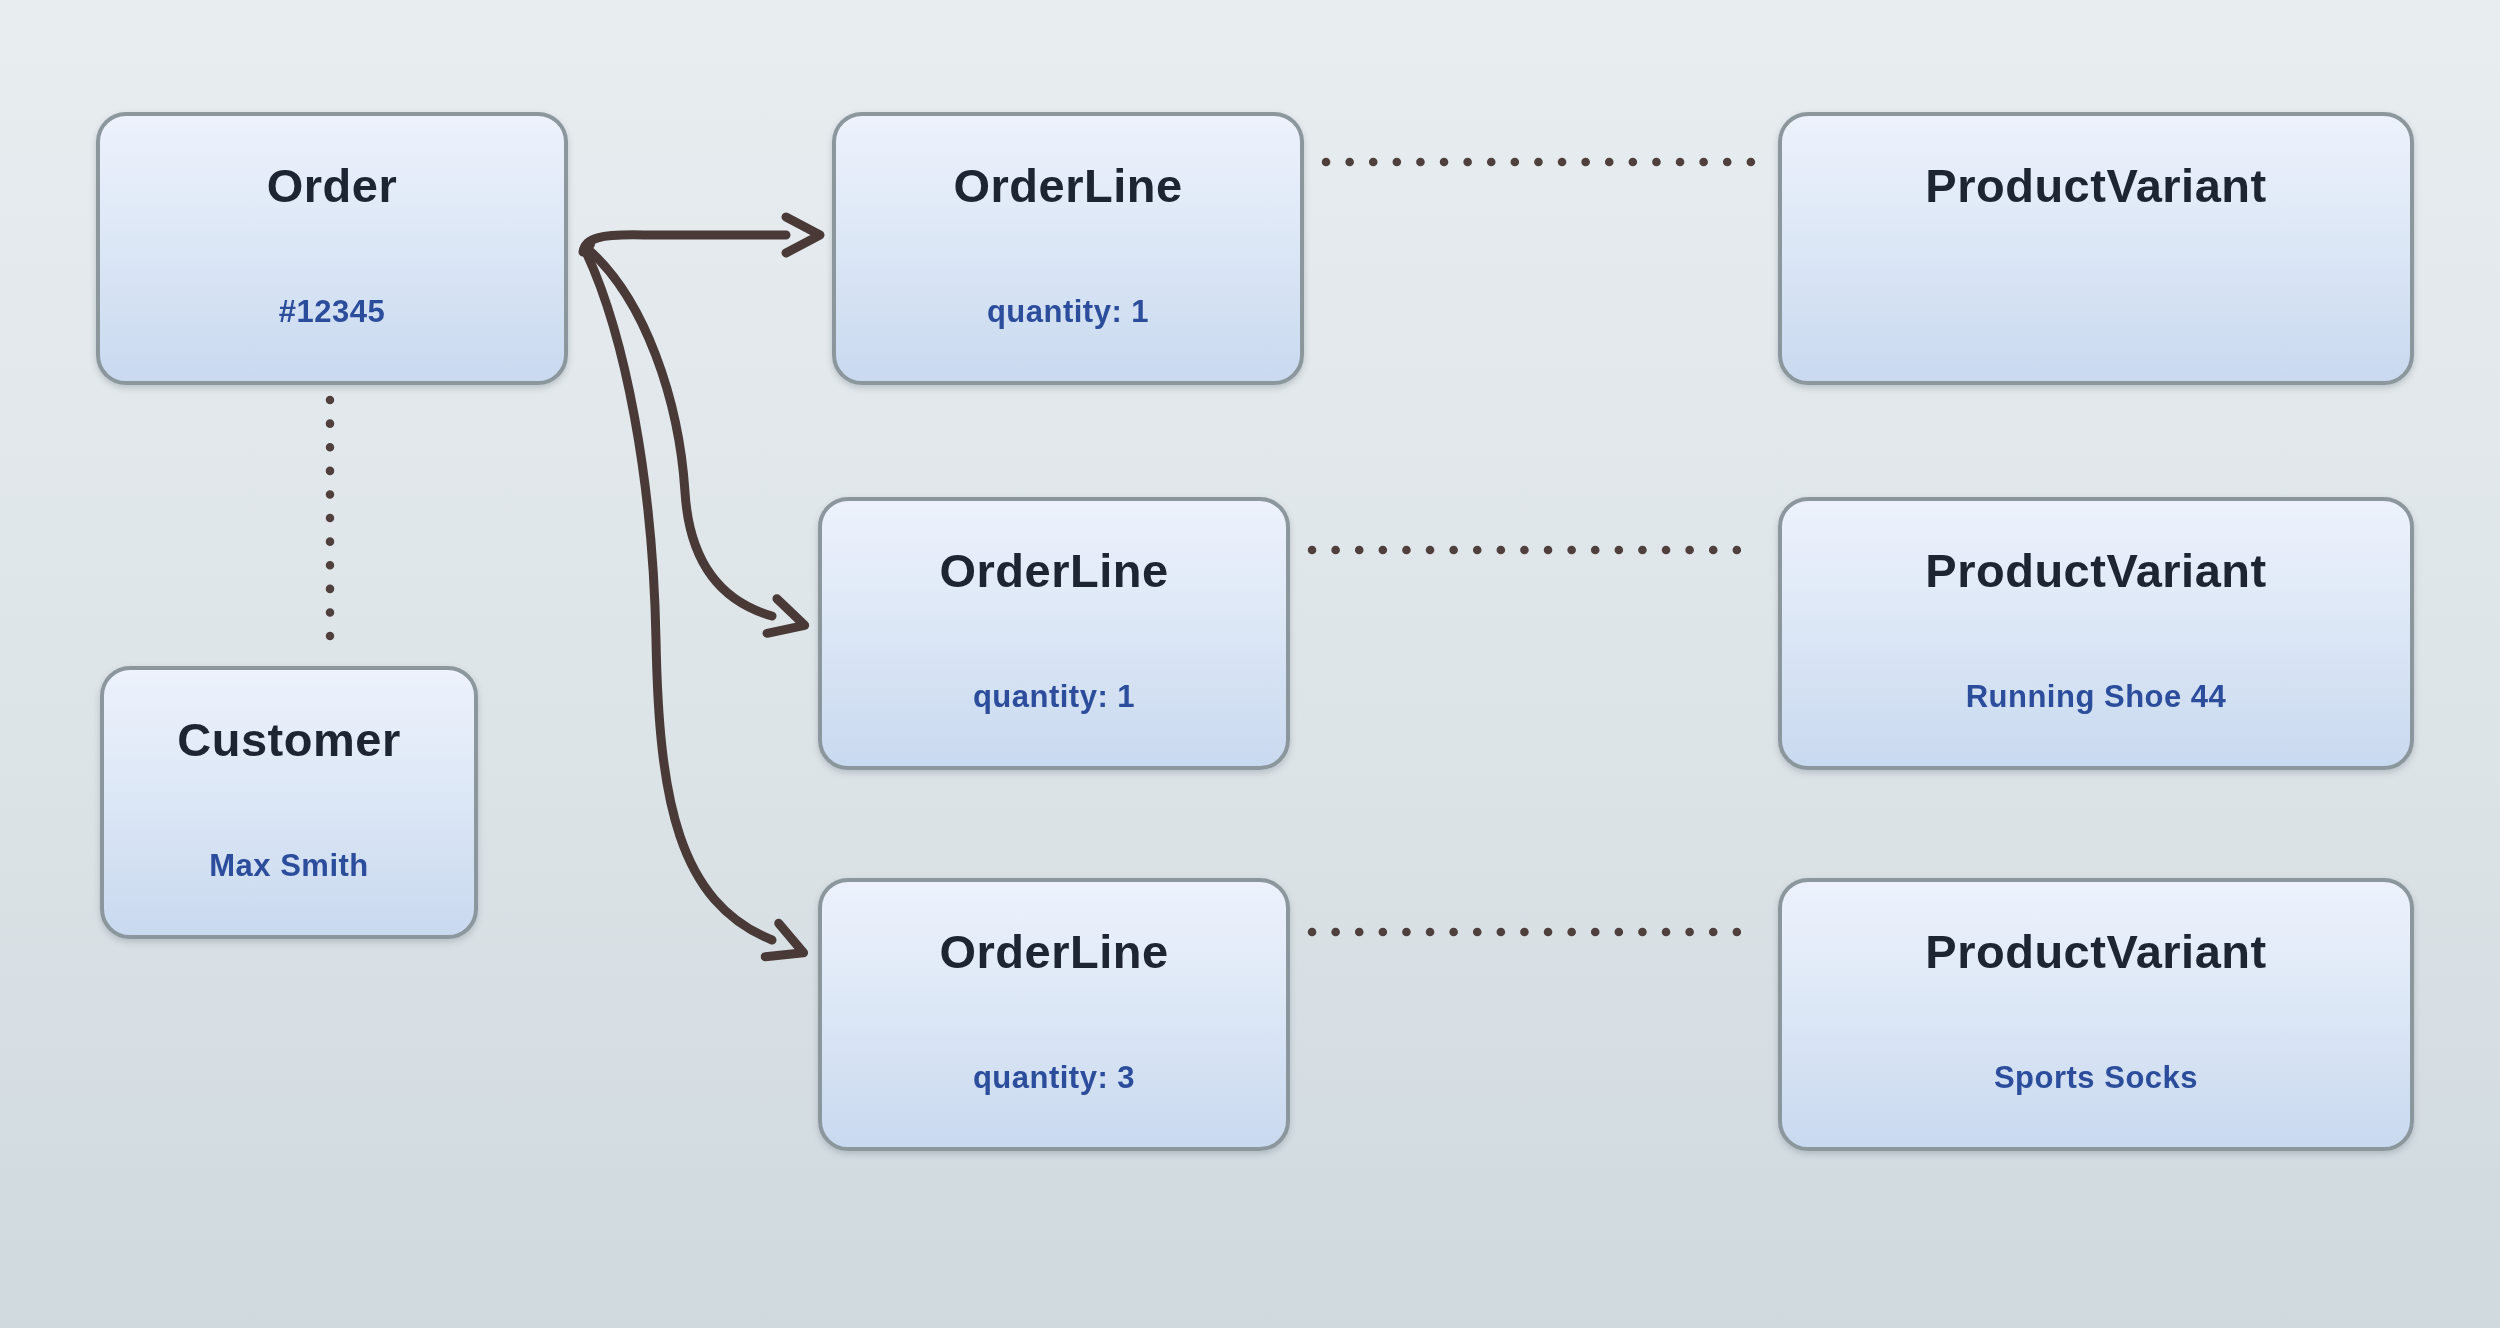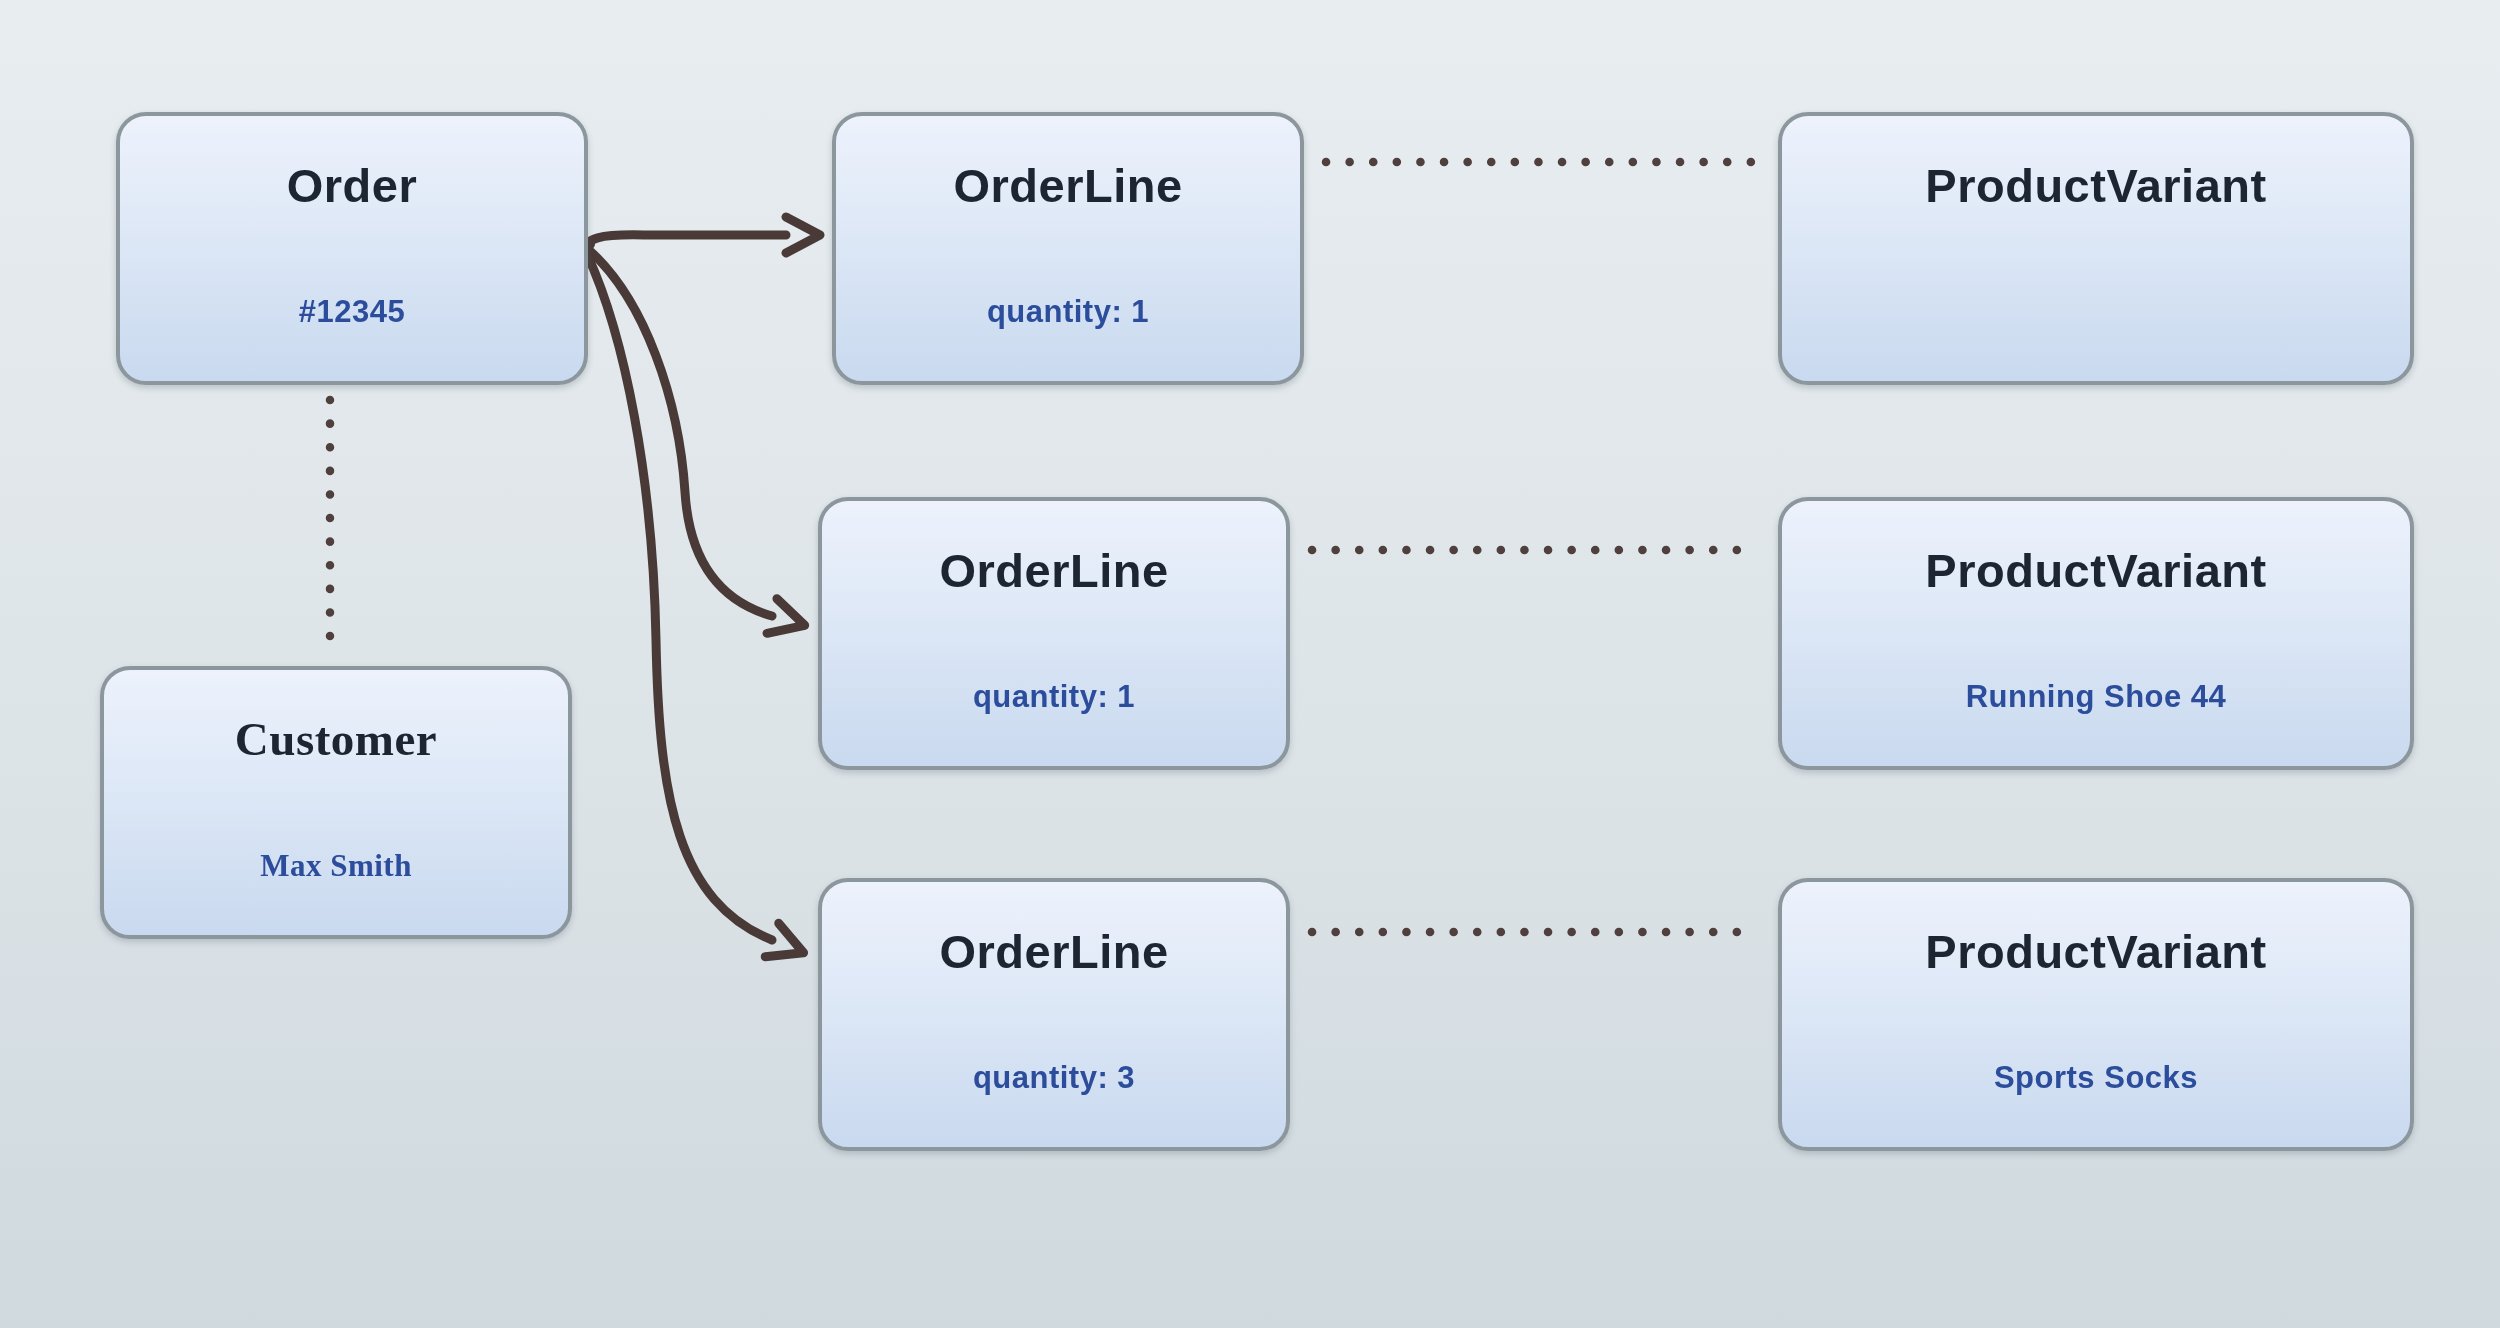--- a/index.html
+++ b/index.html
@@ -20,22 +20,22 @@
     border:4px solid var(--node-border); border-radius:30px;
     background:linear-gradient(180deg, var(--node-fill-top) 0%, var(--node-fill-mid) 48%, var(--node-fill-bottom) 100%);
     box-shadow:0 3px 6px rgba(96,108,118,0.30);
     display:grid; grid-template-rows:1fr 1fr; align-items:center; justify-items:center;
     padding:6px 10px;
   }
   .node .title{ font-weight:bold; font-size:47px; color:var(--title-color); letter-spacing:0.5px; }
   .node .value{ font-weight:bold; font-size:31px; color:var(--value-color); letter-spacing:0.5px; }
 
   
-  .n-order    { left:116px;  top:112px; width:472px; height:273px; }
-  .n-customer { left:100px;  top:666px; width:472px; height:273px;font-family:Liberation Serif, serif; }
+  .n-order    { left:96px;  top:112px; width:472px; height:273px; }
+  .n-customer { left:100px;  top:666px; width:378px; height:273px; }
   .n-ol1      { left:832px;  top:112px; width:472px; height:273px; }
   .n-ol2      { left:818px;  top:497px; width:472px; height:273px; }
   .n-ol3      { left:818px;  top:878px; width:472px; height:273px; }
   .n-pv1      { left:1778px; top:112px; width:636px; height:273px; }
   .n-pv2      { left:1778px; top:497px; width:636px; height:273px; }
   .n-pv3      { left:1778px; top:878px; width:636px; height:273px; }
 
   svg.edges{ position:absolute; left:0; top:0; width:2500px; height:1328px; pointer-events:none; }
   .edge-solid{ fill:none; stroke:var(--arrow-color); stroke-width:9; stroke-linecap:round; }
   .edge-dotted{ fill:none; stroke:var(--dot-color); stroke-width:8.5;

